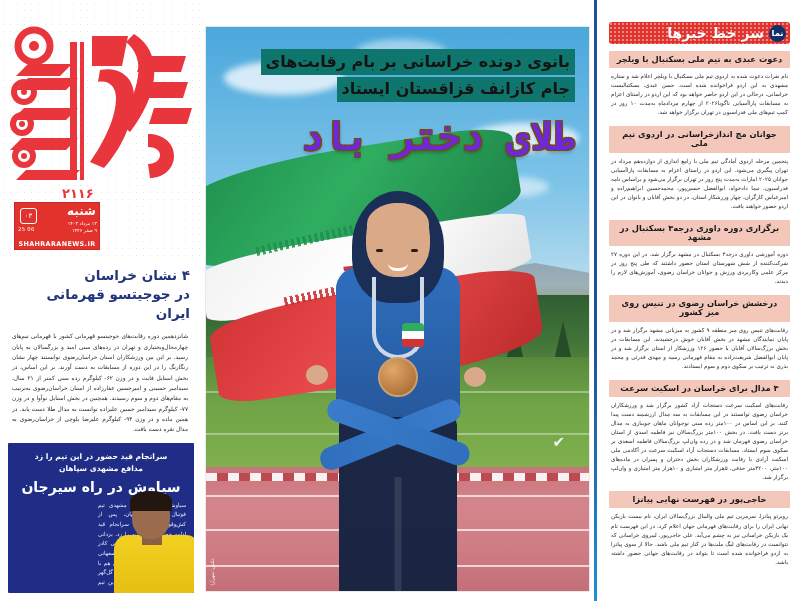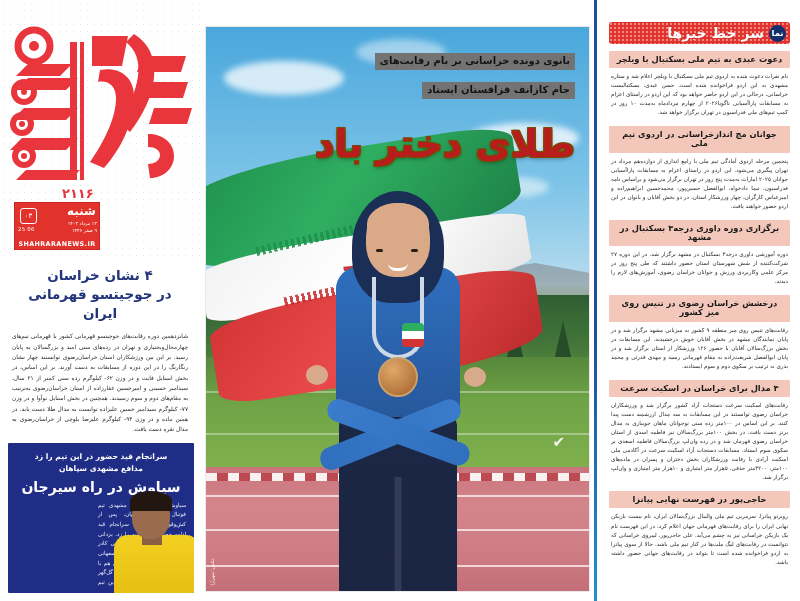--- a/index.html
+++ b/index.html
@@ -294,42 +294,43 @@
 
   
   .kicker {
     position: absolute;
     top: 22px; right: 14px;
     text-align: right;
     z-index: 20;
   }
   .kicker span {
     display: inline-block;
-    background: #737373;
+    background: #0f766e;
     color: #141414;
-    font-size: 10px;
+    font-size: 16px;
     font-weight: bold;
     padding: 1.5px 5px 2.5px;
     line-height: 1.35;
-    margin-bottom: 8px;
+    margin-bottom: 2px;
     box-decoration-break: clone;
   }
   .main-headline {
     position: absolute;
-    top: 95px; right: 14px;
+    top: 88px; right: 14px;
     z-index: 20;
-    color: #b91c1c;
+    color: #6d28d9;
     font-size: 38px;
     font-weight: bold;
     letter-spacing: -1px;
     text-shadow:
       -1.2px -1.2px 0 #7a4b00, 1.2px -1.2px 0 #7a4b00,
       -1.2px 1.2px 0 #7a4b00,  1.2px 1.2px 0 #7a4b00,
       0 2px 4px rgba(0,0,0,.35);
     direction: rtl;
+    font-family: Liberation Mono, monospace;
   }
   .photo-credit {
     position: absolute;
     left: 4px; bottom: 6px;
     z-index: 20;
     writing-mode: vertical-rl;
     transform: rotate(180deg);
     color: #ffffff;
     font-size: 4.6px;
     opacity: .9;
@@ -404,21 +405,21 @@
     text-align: center; font-size: 6.4px; font-weight: bold;
     letter-spacing: .4px; direction: ltr;
   }
 
   .lc-head {
     padding: 4px 10px 0 10px;
     color: #22347a;
     font-size: 13.5px;
     font-weight: bold;
     line-height: 1.42;
-    text-align: center;
+    text-align: right;
     letter-spacing: -0.4px;
   }
   .lc-body {
     padding: 8px 12px 0 12px;
     font-size: 5.8px;
     line-height: 1.78;
     color: #2a2a2a;
     text-align: justify;
   }
 

